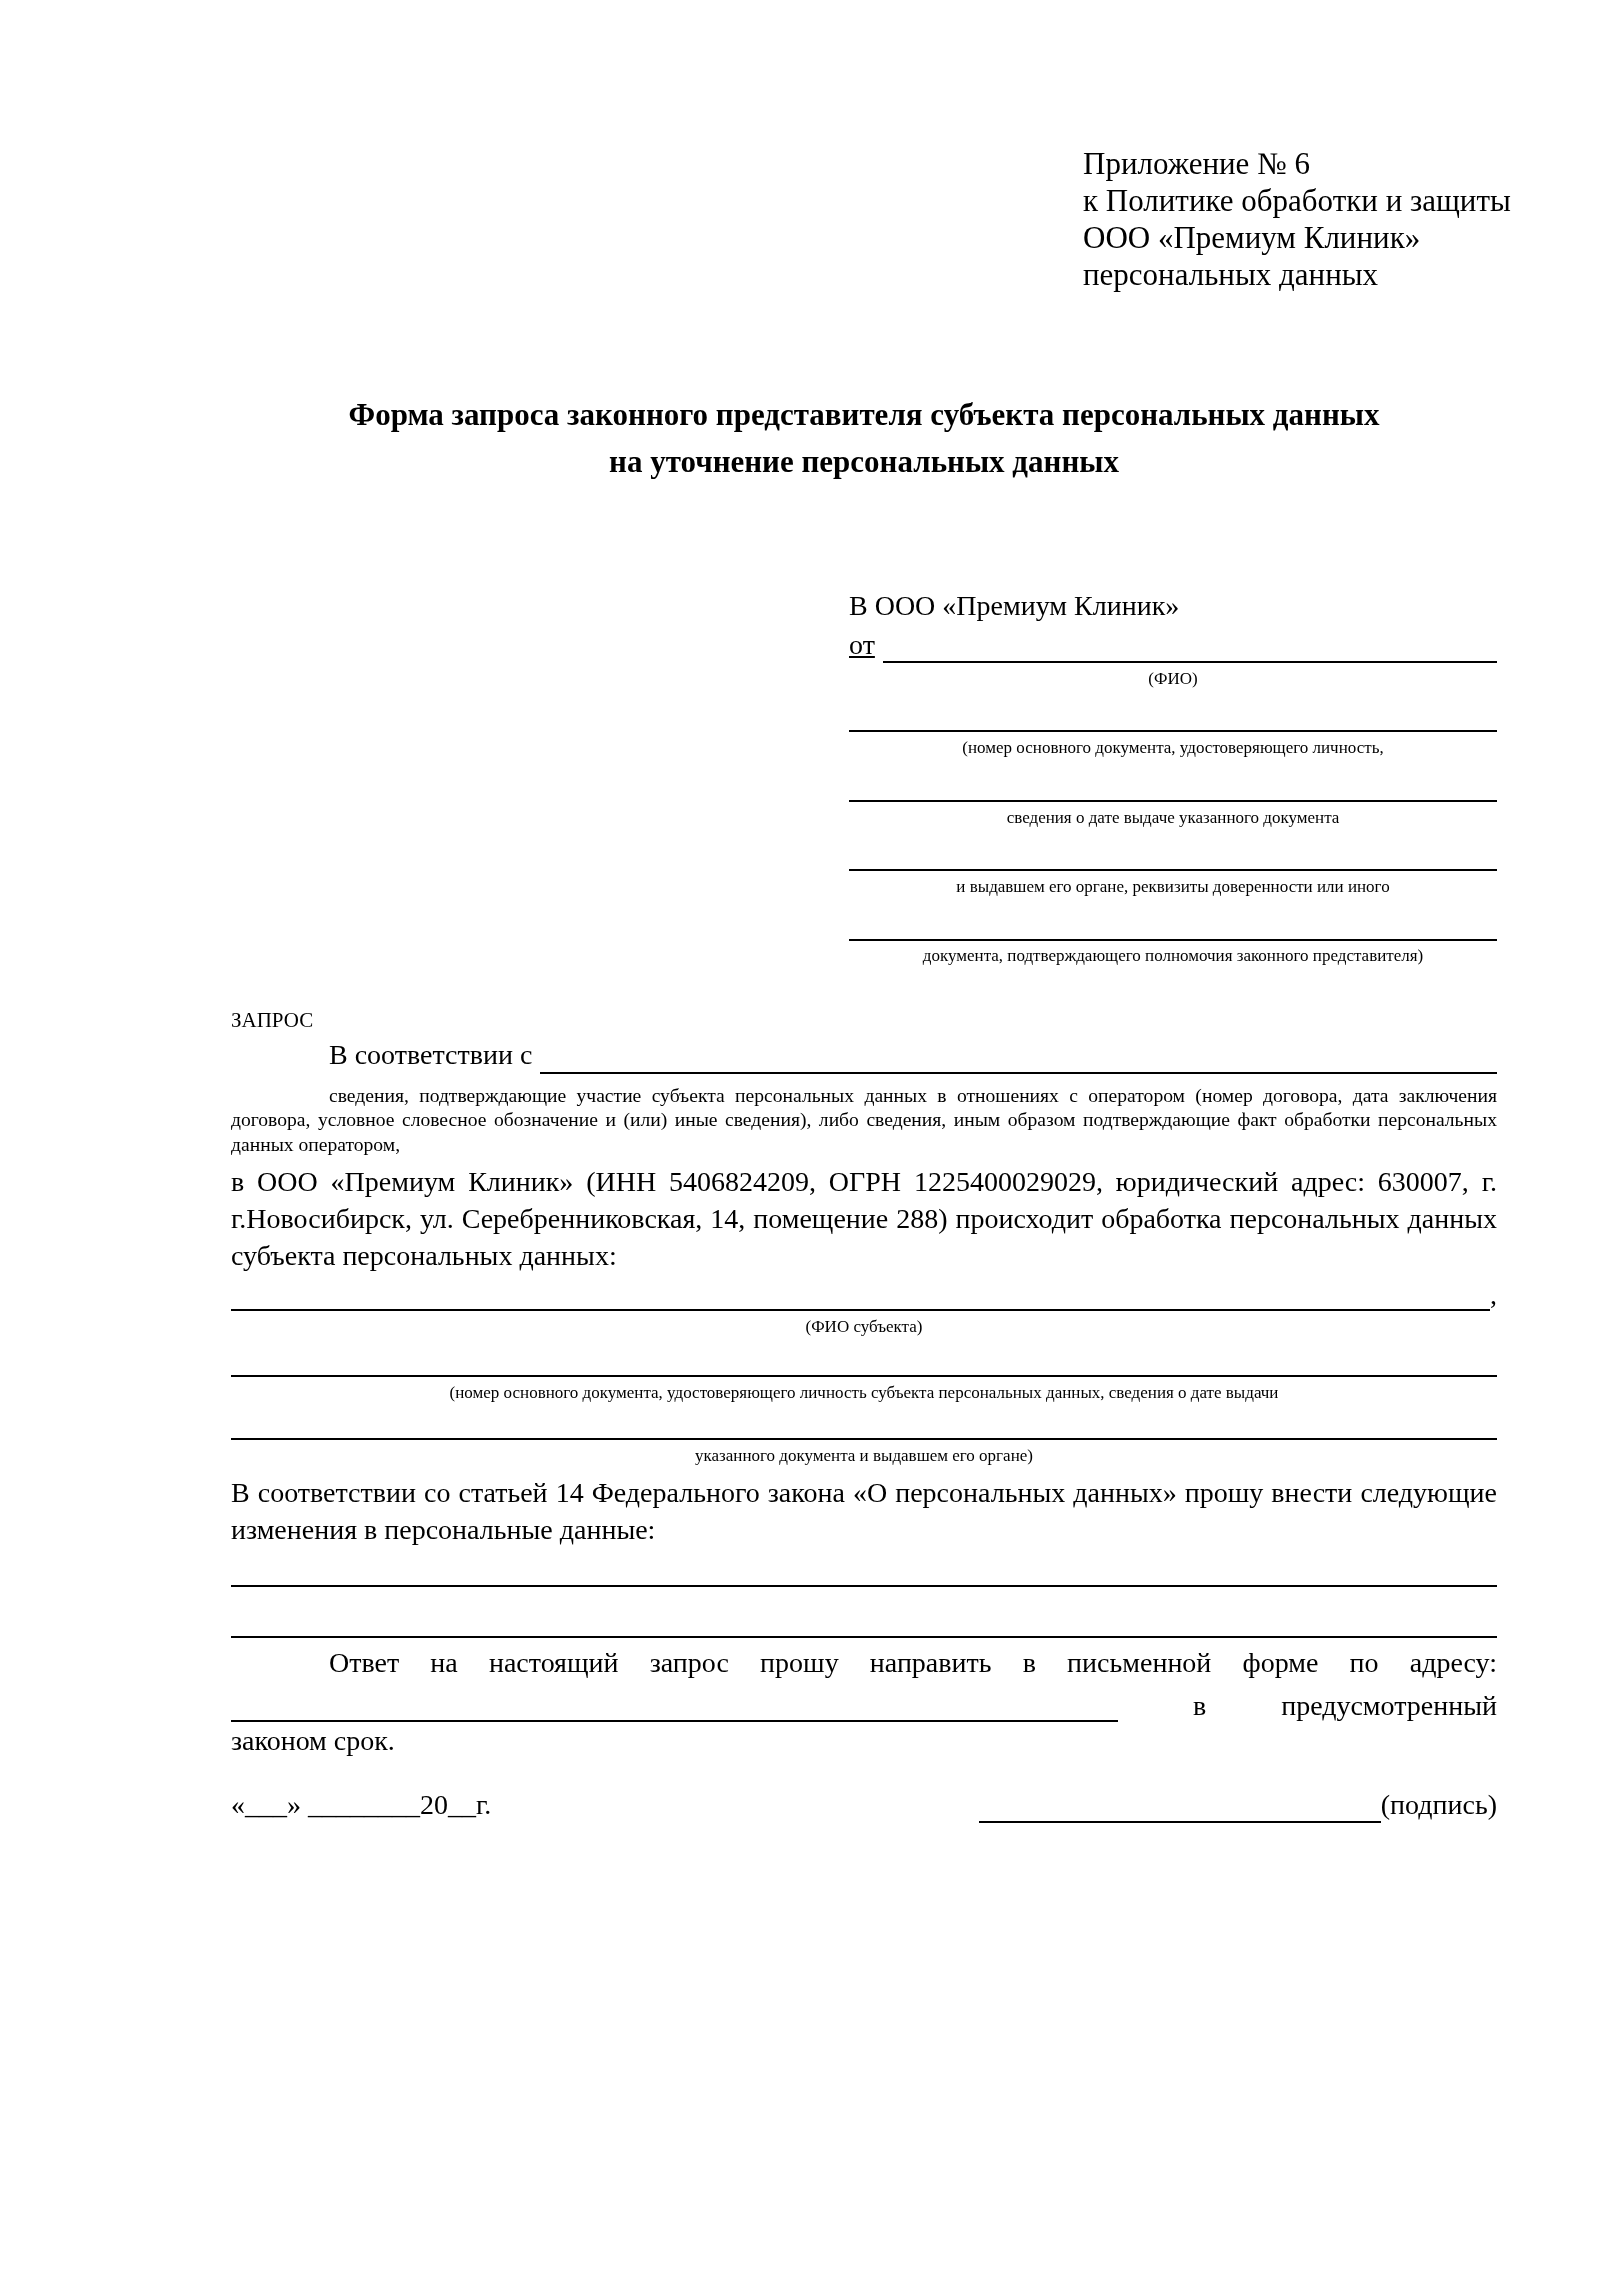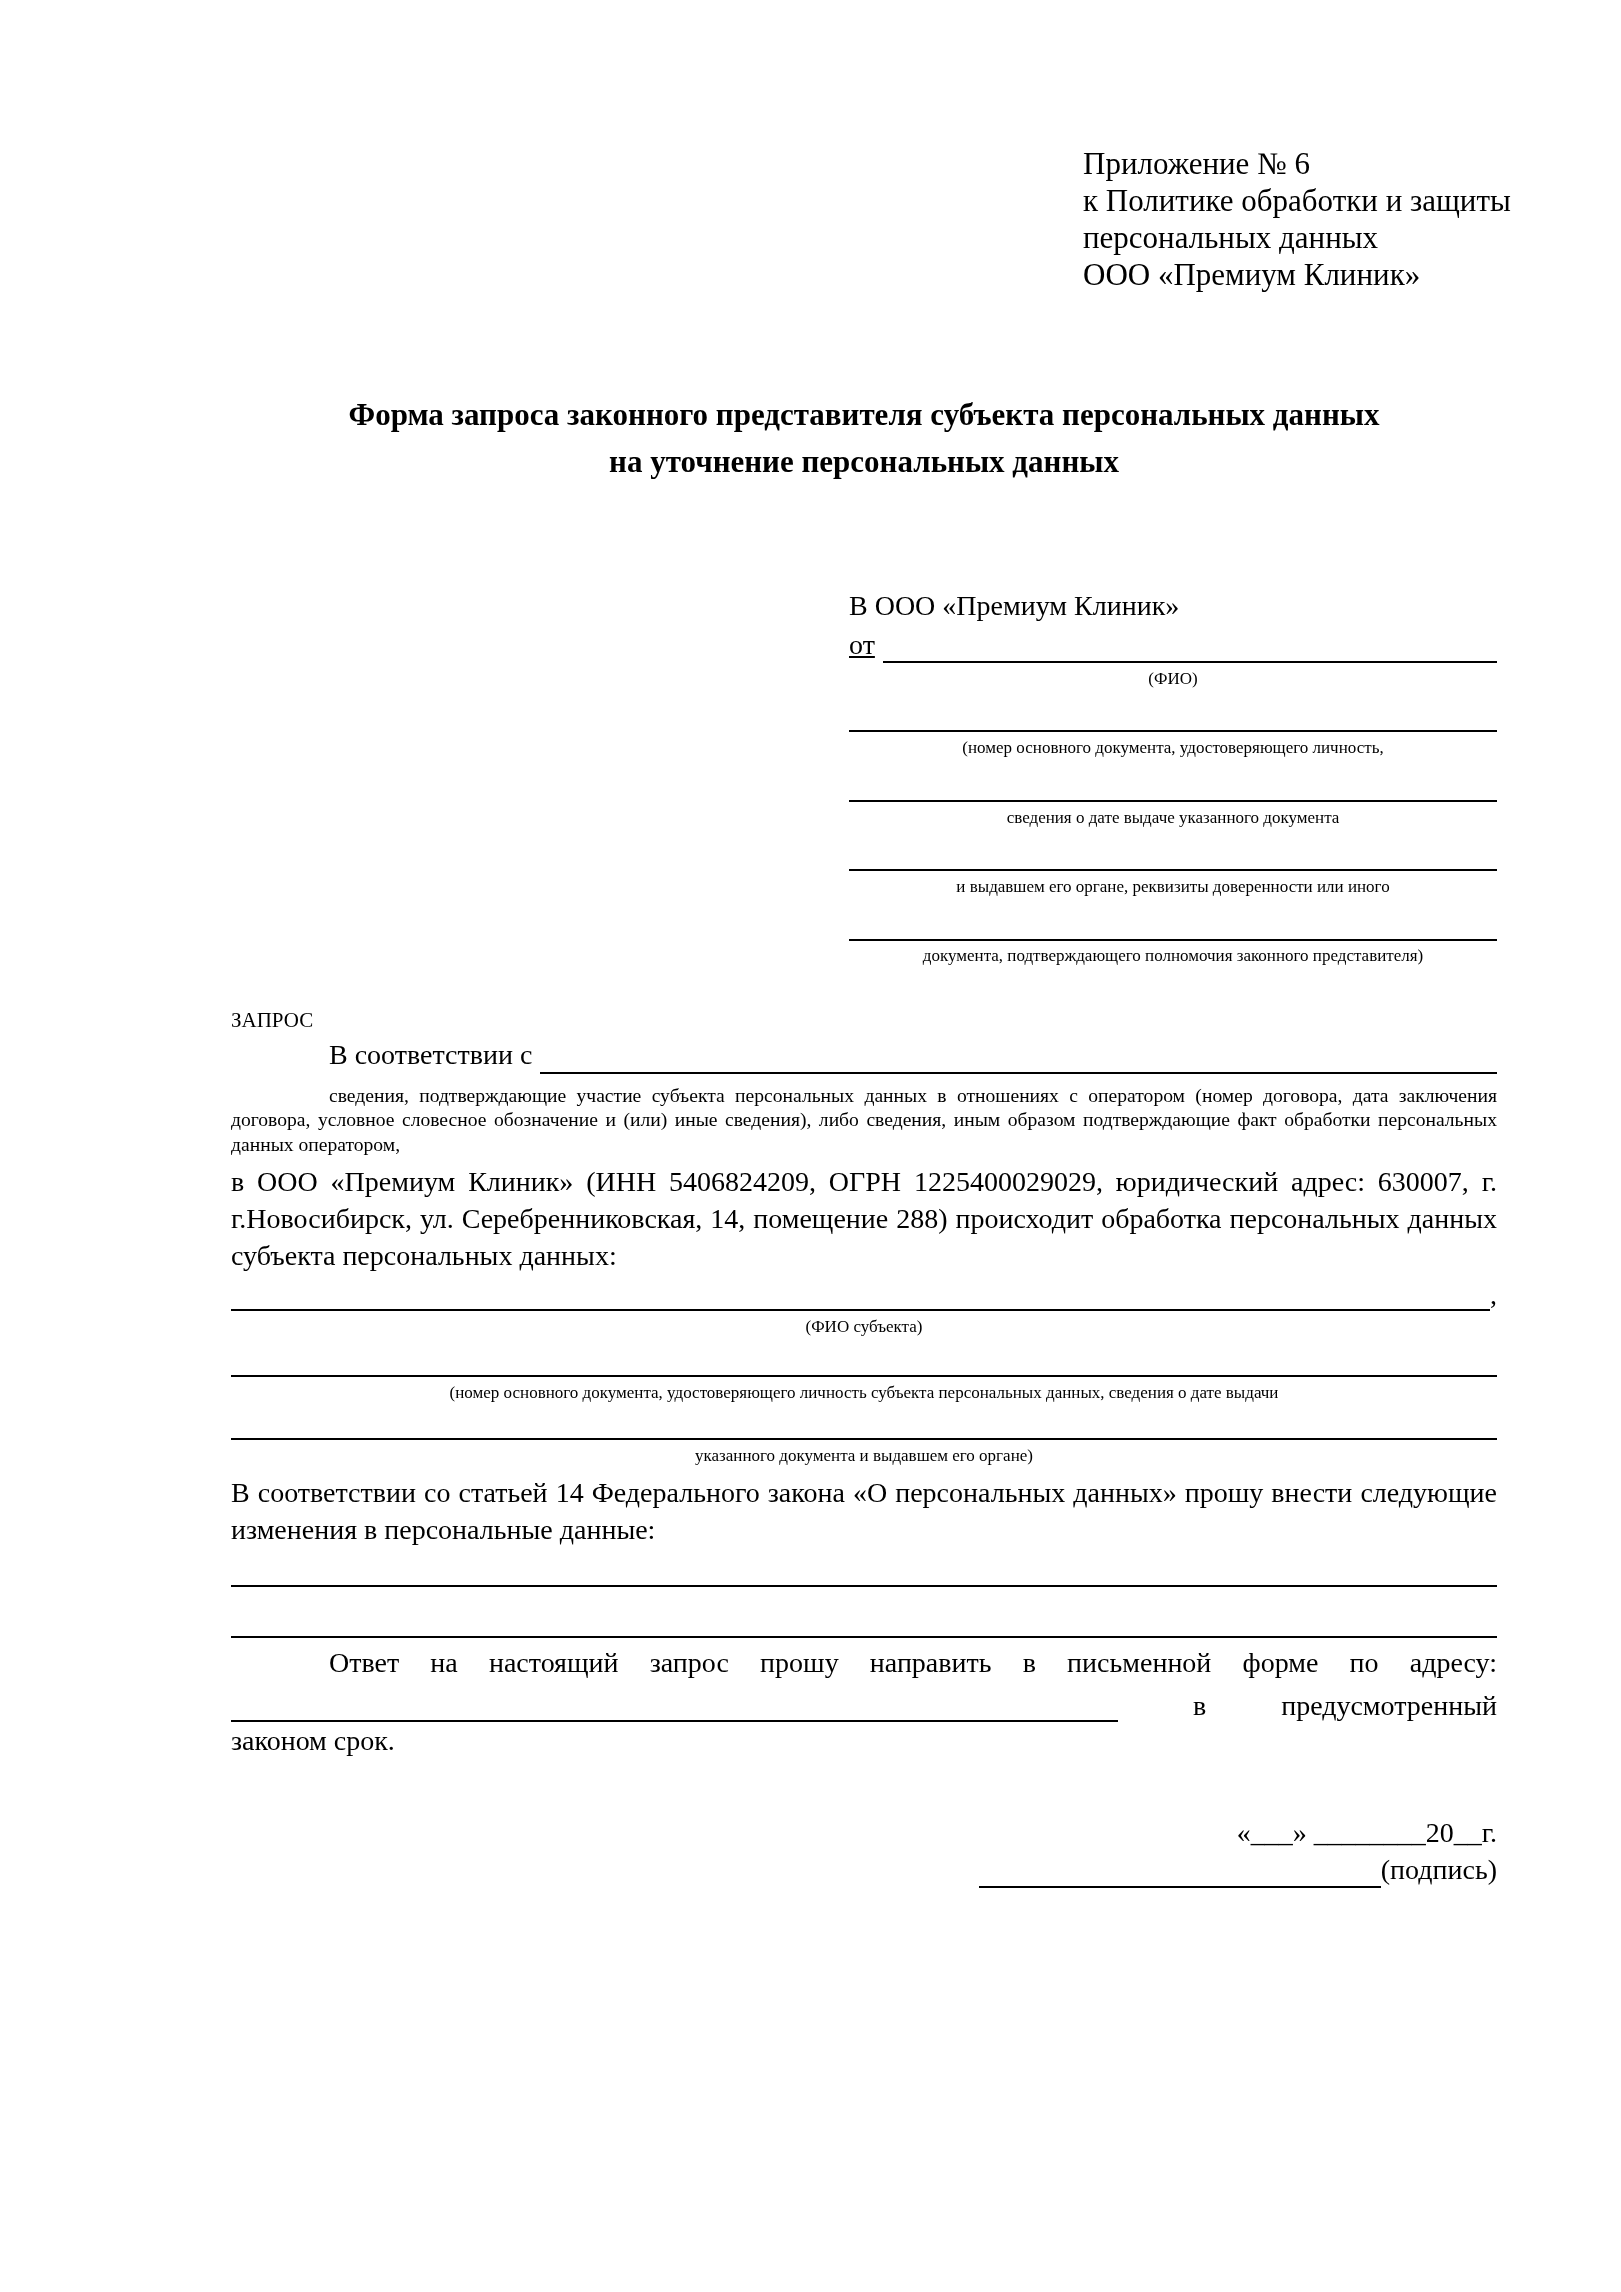--- a/index.html
+++ b/index.html
@@ -97,43 +97,42 @@
     align-items: flex-end;
     justify-content: space-between;
     height: 41px;
     font-size: 28px;
   }
   .reply-row .addr-line { width: 887px; border-bottom: 2px solid #000; height: 33px; }
   .reply-end { font-size: 28px; line-height: 37px; }
 
   
   .footer-row {
-    margin-top: 55px;
+    margin-top: 27px;
     display: flex;
     justify-content: space-between;
     align-items: flex-end;
     font-size: 28px;
     line-height: 37px;
-    flex-direction: column;
   }
   .sig-group { display: flex; align-items: flex-end; }
   .sig-line { display: inline-block; width: 402px; border-bottom: 2px solid #000; height: 33px; }
   .nowrap { white-space: nowrap; }
 </style>
 </head>
 <body>
 
 <div class="page">
   <div class="content">
 
     <div class="appendix">
       <div>Приложение № 6</div>
       <div>к Политике обработки и защиты</div>
+      <div>ООО «Премиум Клиник»</div>
       <div>персональных данных</div>
-      <div>ООО «Премиум Клиник»</div>
     </div>
 
     <div class="doc-title">
       <div>Форма запроса законного представителя субъекта персональных данных</div>
       <div>на уточнение персональных данных</div>
     </div>
 
     <div class="addressee">
       <div>В ООО «Премиум Клиник»</div>
       <div class="from-row">

